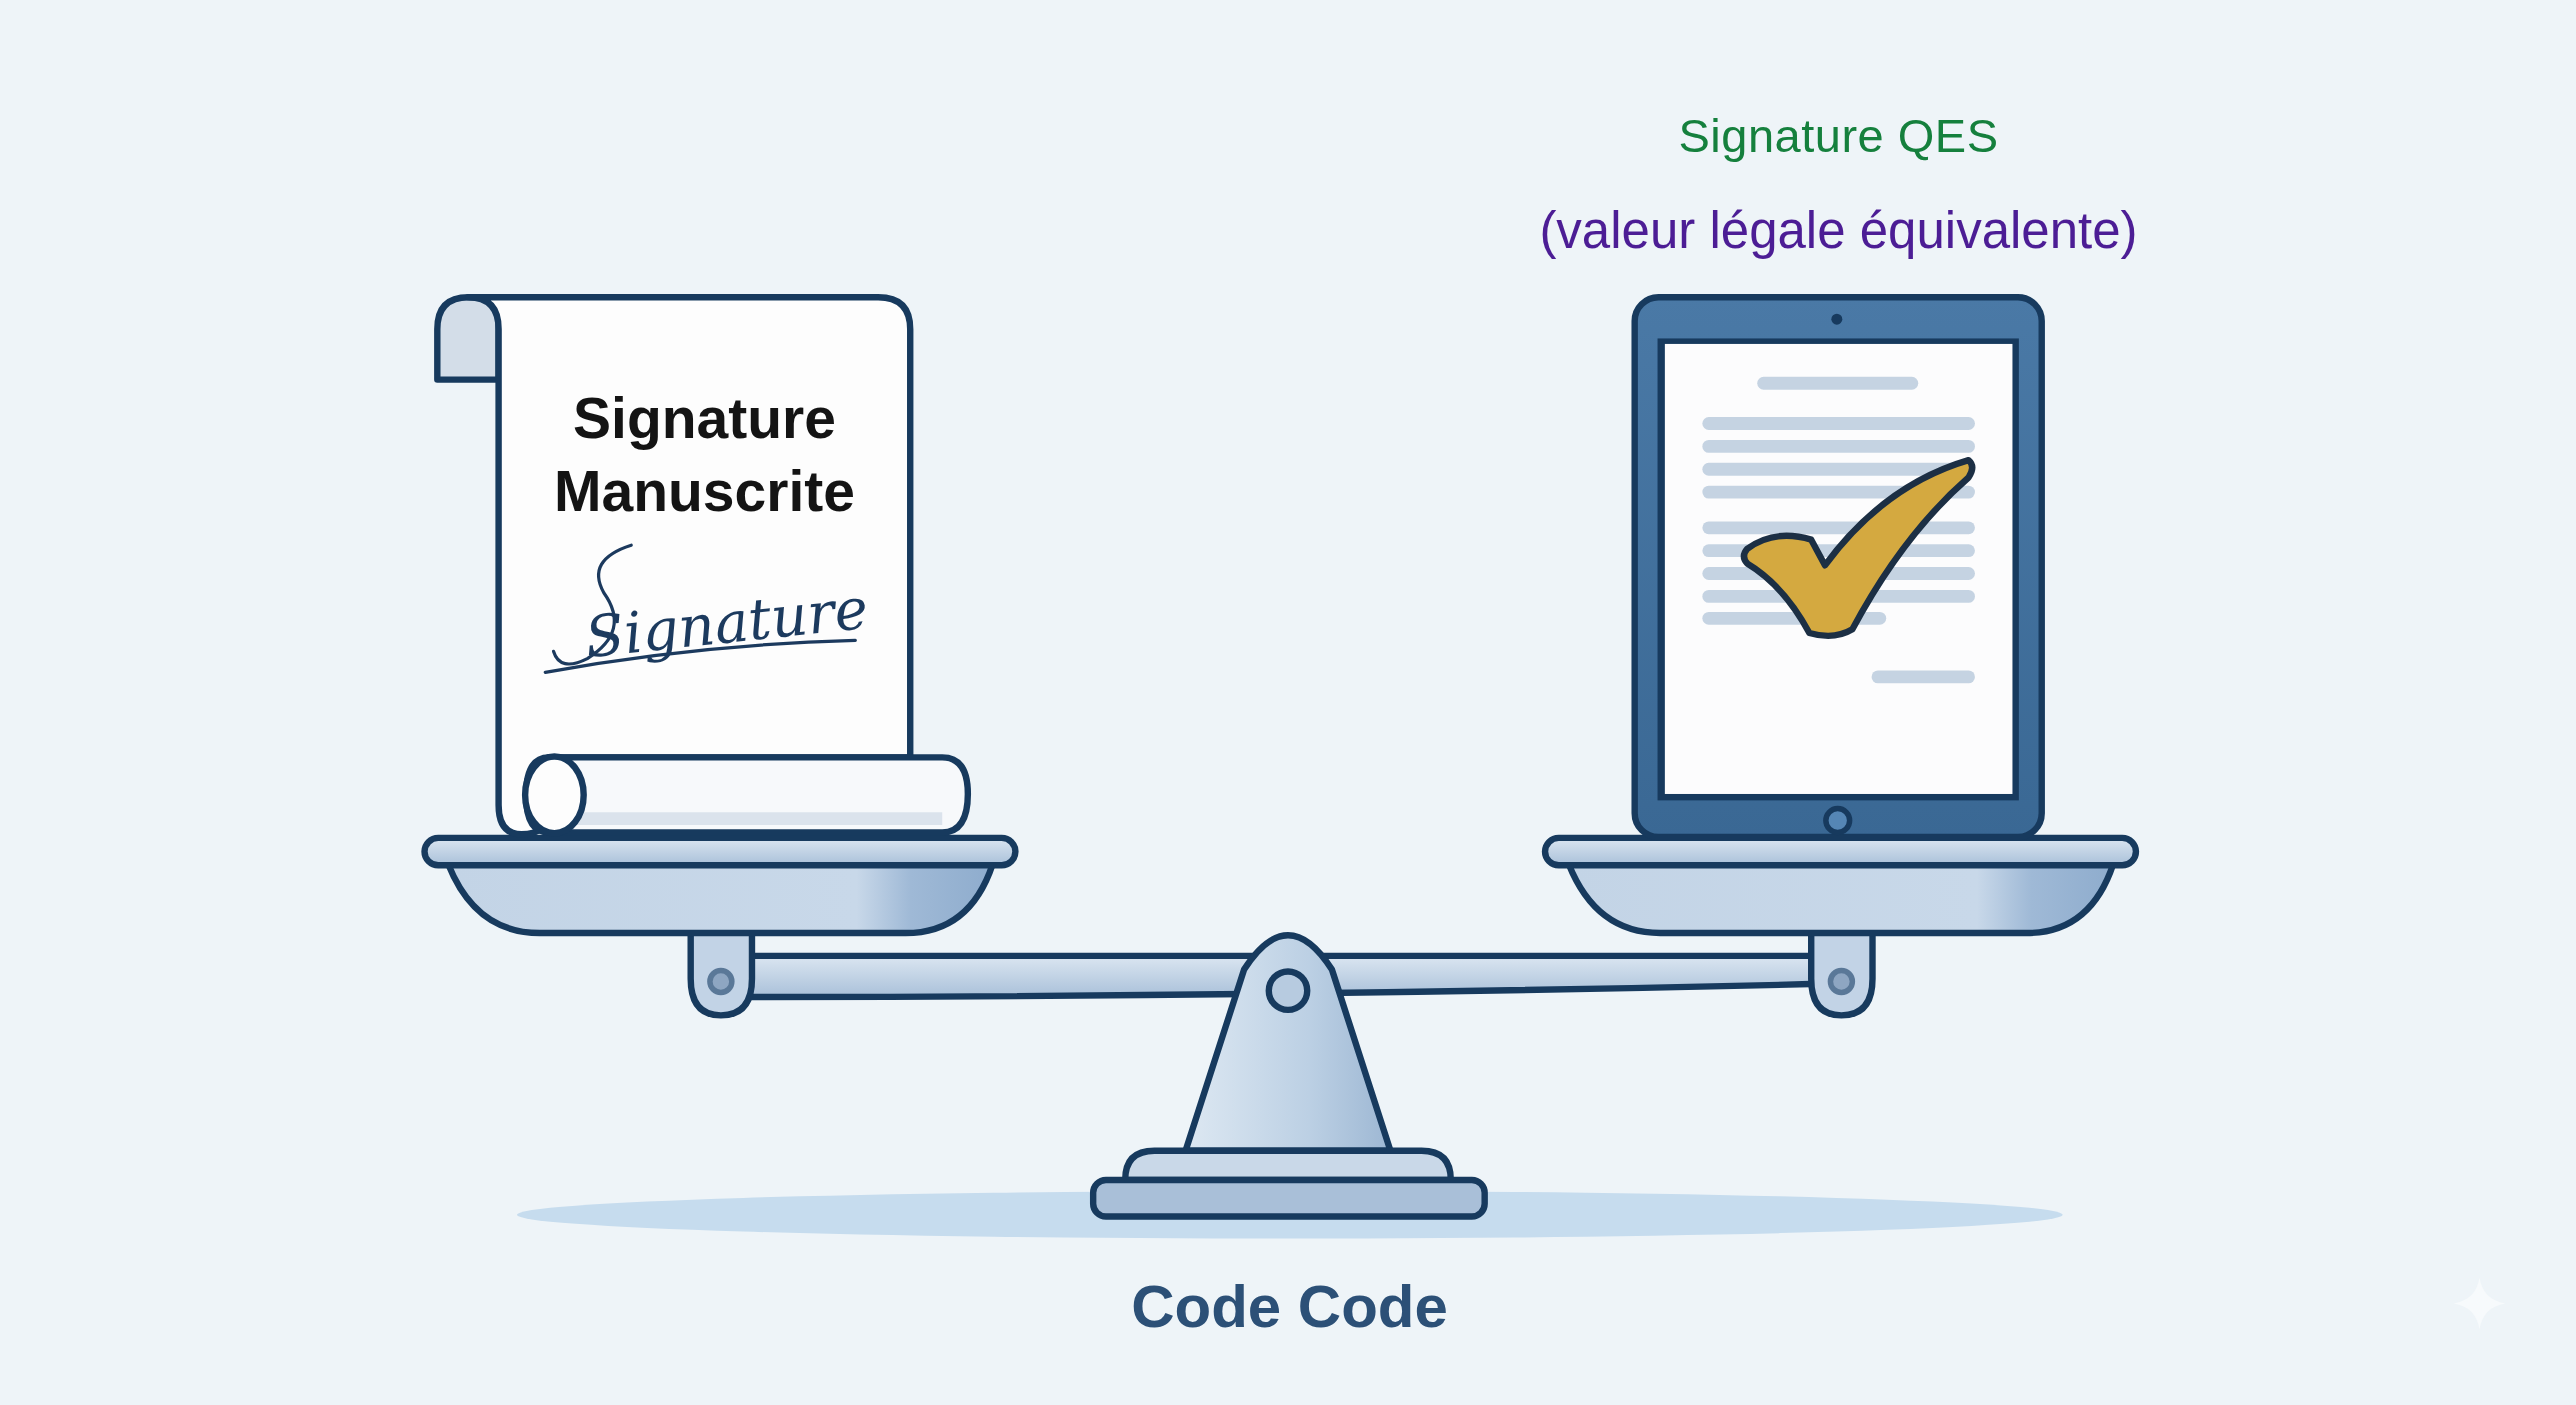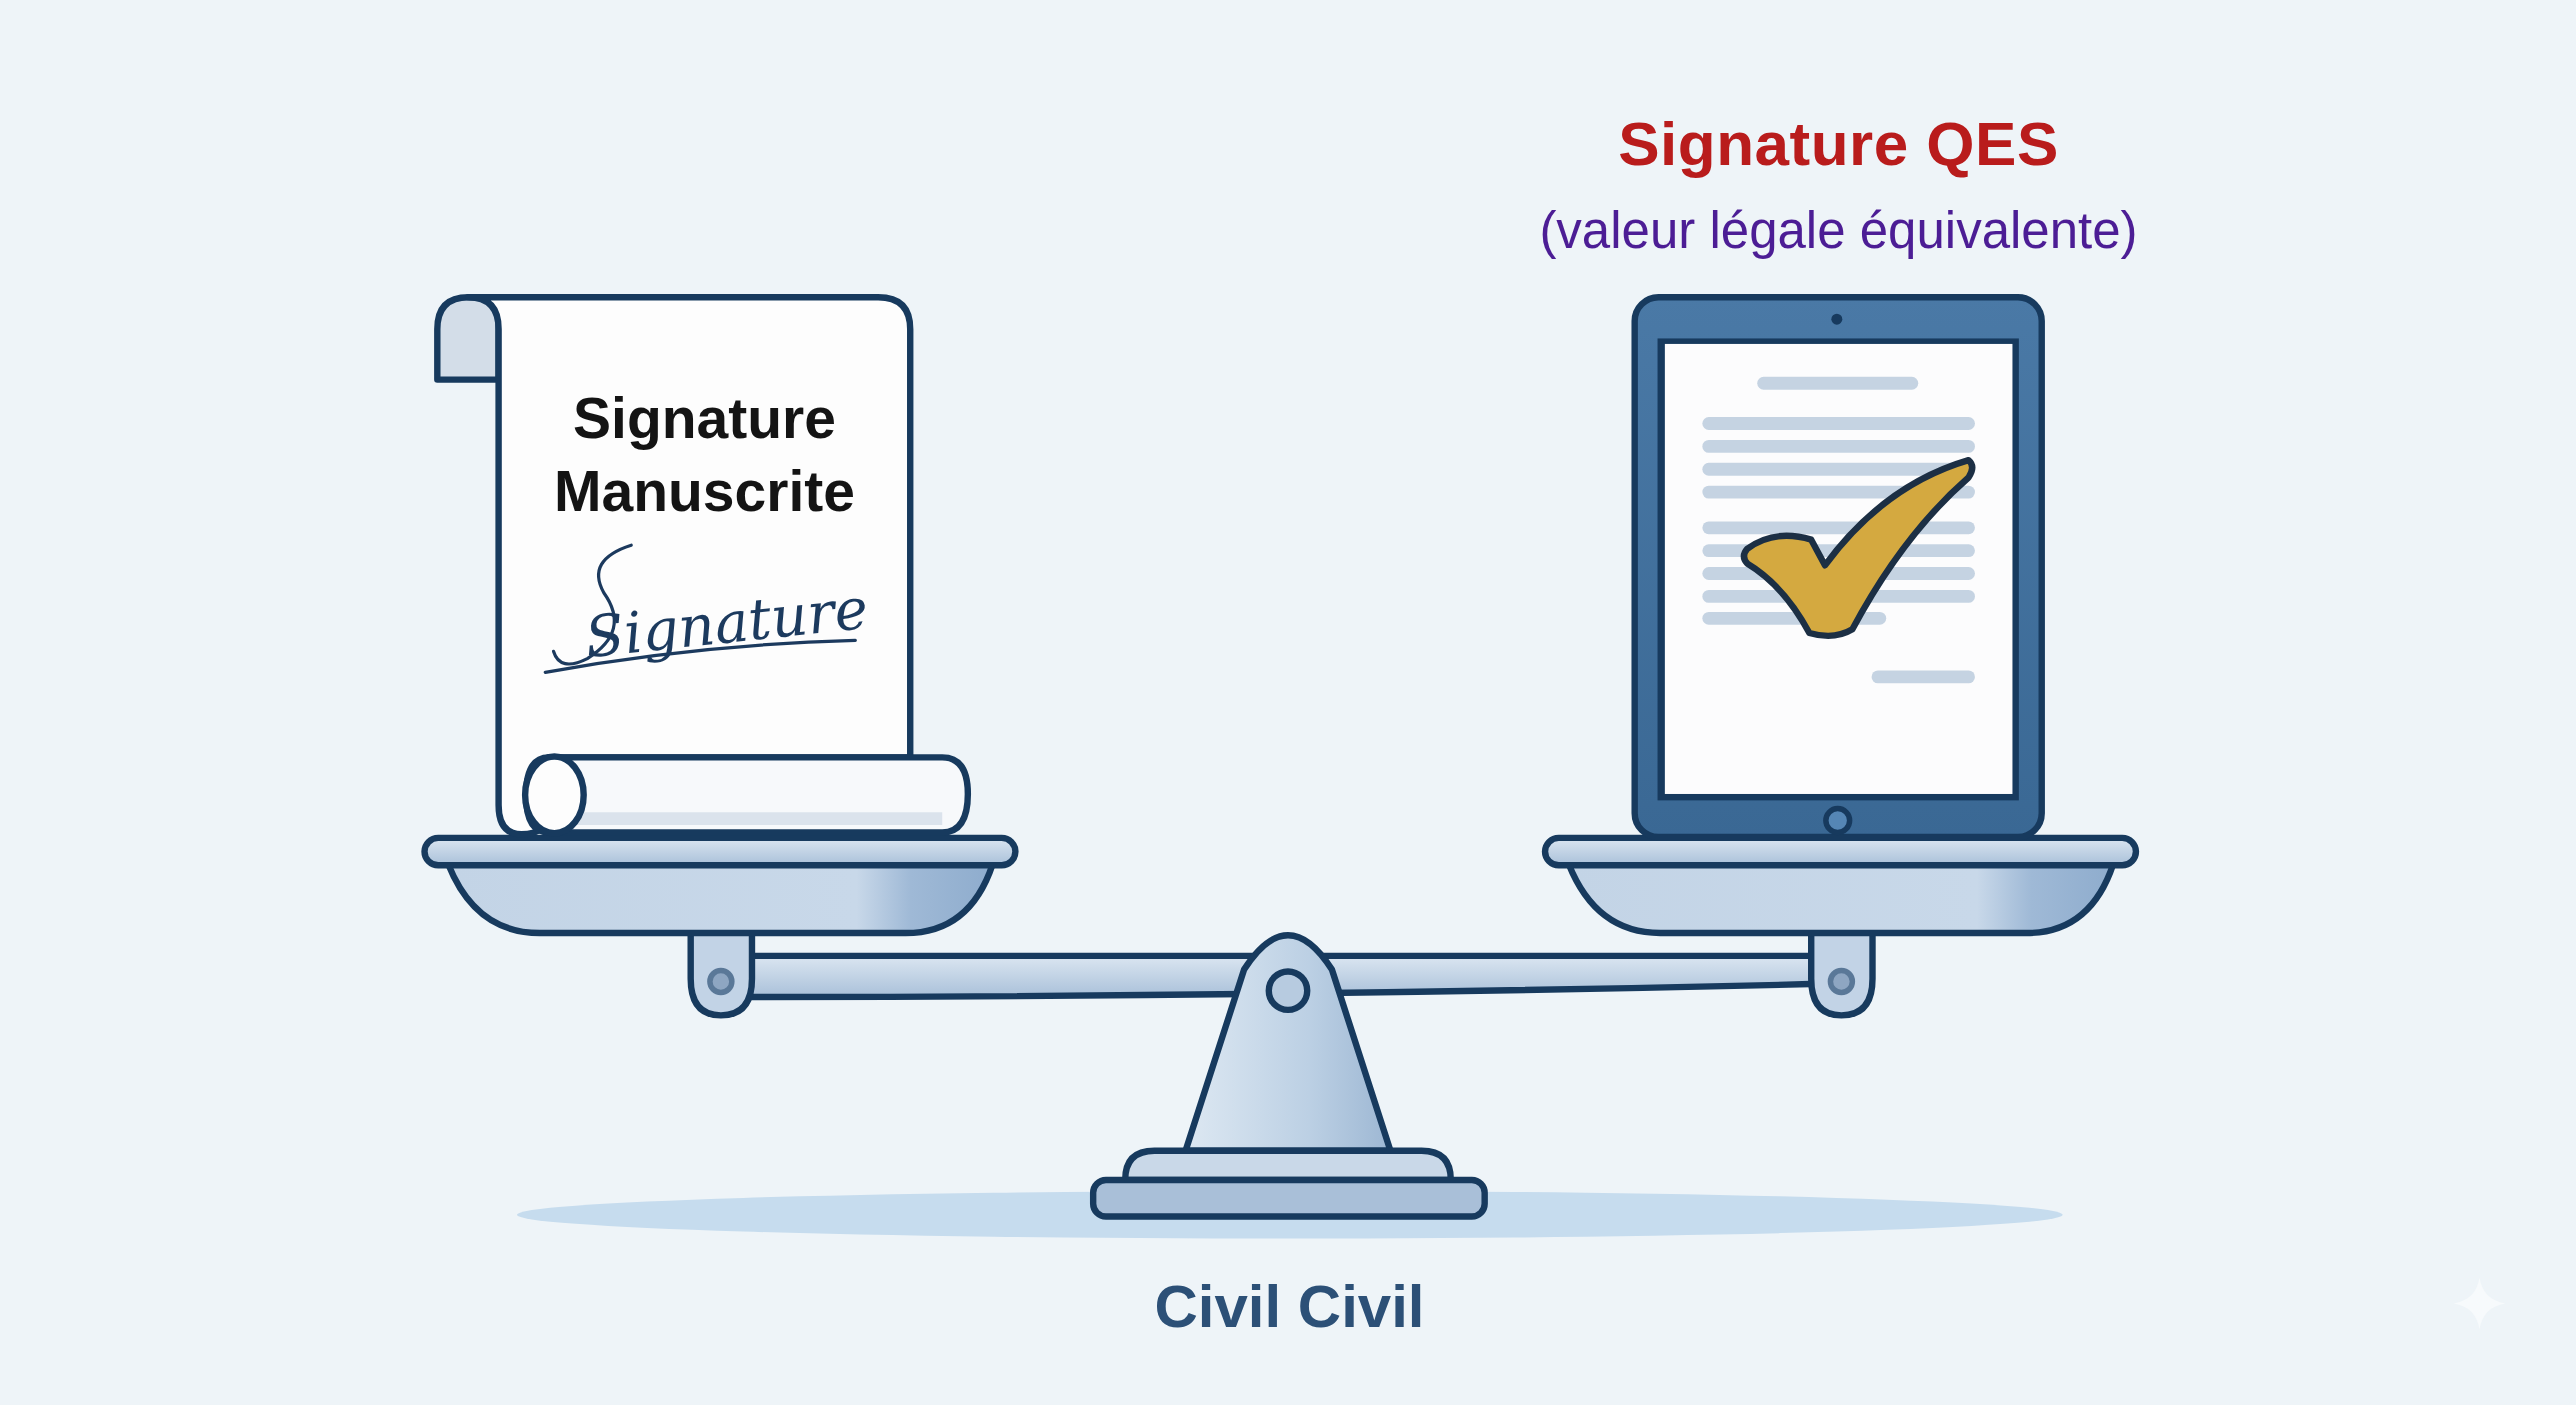--- a/index.html
+++ b/index.html
@@ -25,23 +25,23 @@
   }
   .label {
     position: absolute;
     text-align: center;
     white-space: nowrap;
   }
   .qes-title {
     left: 1427px;
     width: 823px;
     top: 108px;
-    font-size: 62px;
-    font-weight: bold;
-    color: #b91c1c;
+    font-size: 47px;
+    font-weight: normal;
+    color: #15803d;
     letter-spacing: 0.5px;
   }
   .qes-subtitle {
     left: 1381px;
     width: 915px;
     top: 201px;
     font-size: 51px;
     color: #4c1d95;
   }
   .scroll-title {
@@ -173,19 +173,19 @@
   </svg>
 
   <div class="label qes-title">Signature QES</div>
   <div class="label qes-subtitle">(valeur légale équivalente)</div>
 
   <div class="label scroll-title">
     <div>Signature</div>
     <div>Manuscrite</div>
   </div>
 
-  <div class="label base-label">Civil Civil</div>
+  <div class="label base-label">Code Code</div>
 
   <svg class="sparkle" viewBox="0 0 60 60">
     <path d="M30 2 Q34 26 58 30 Q34 34 30 58 Q26 34 2 30 Q26 26 30 2 Z" fill="#f7fafc"></path>
   </svg>
 </div>
 
 
 </body></html>

